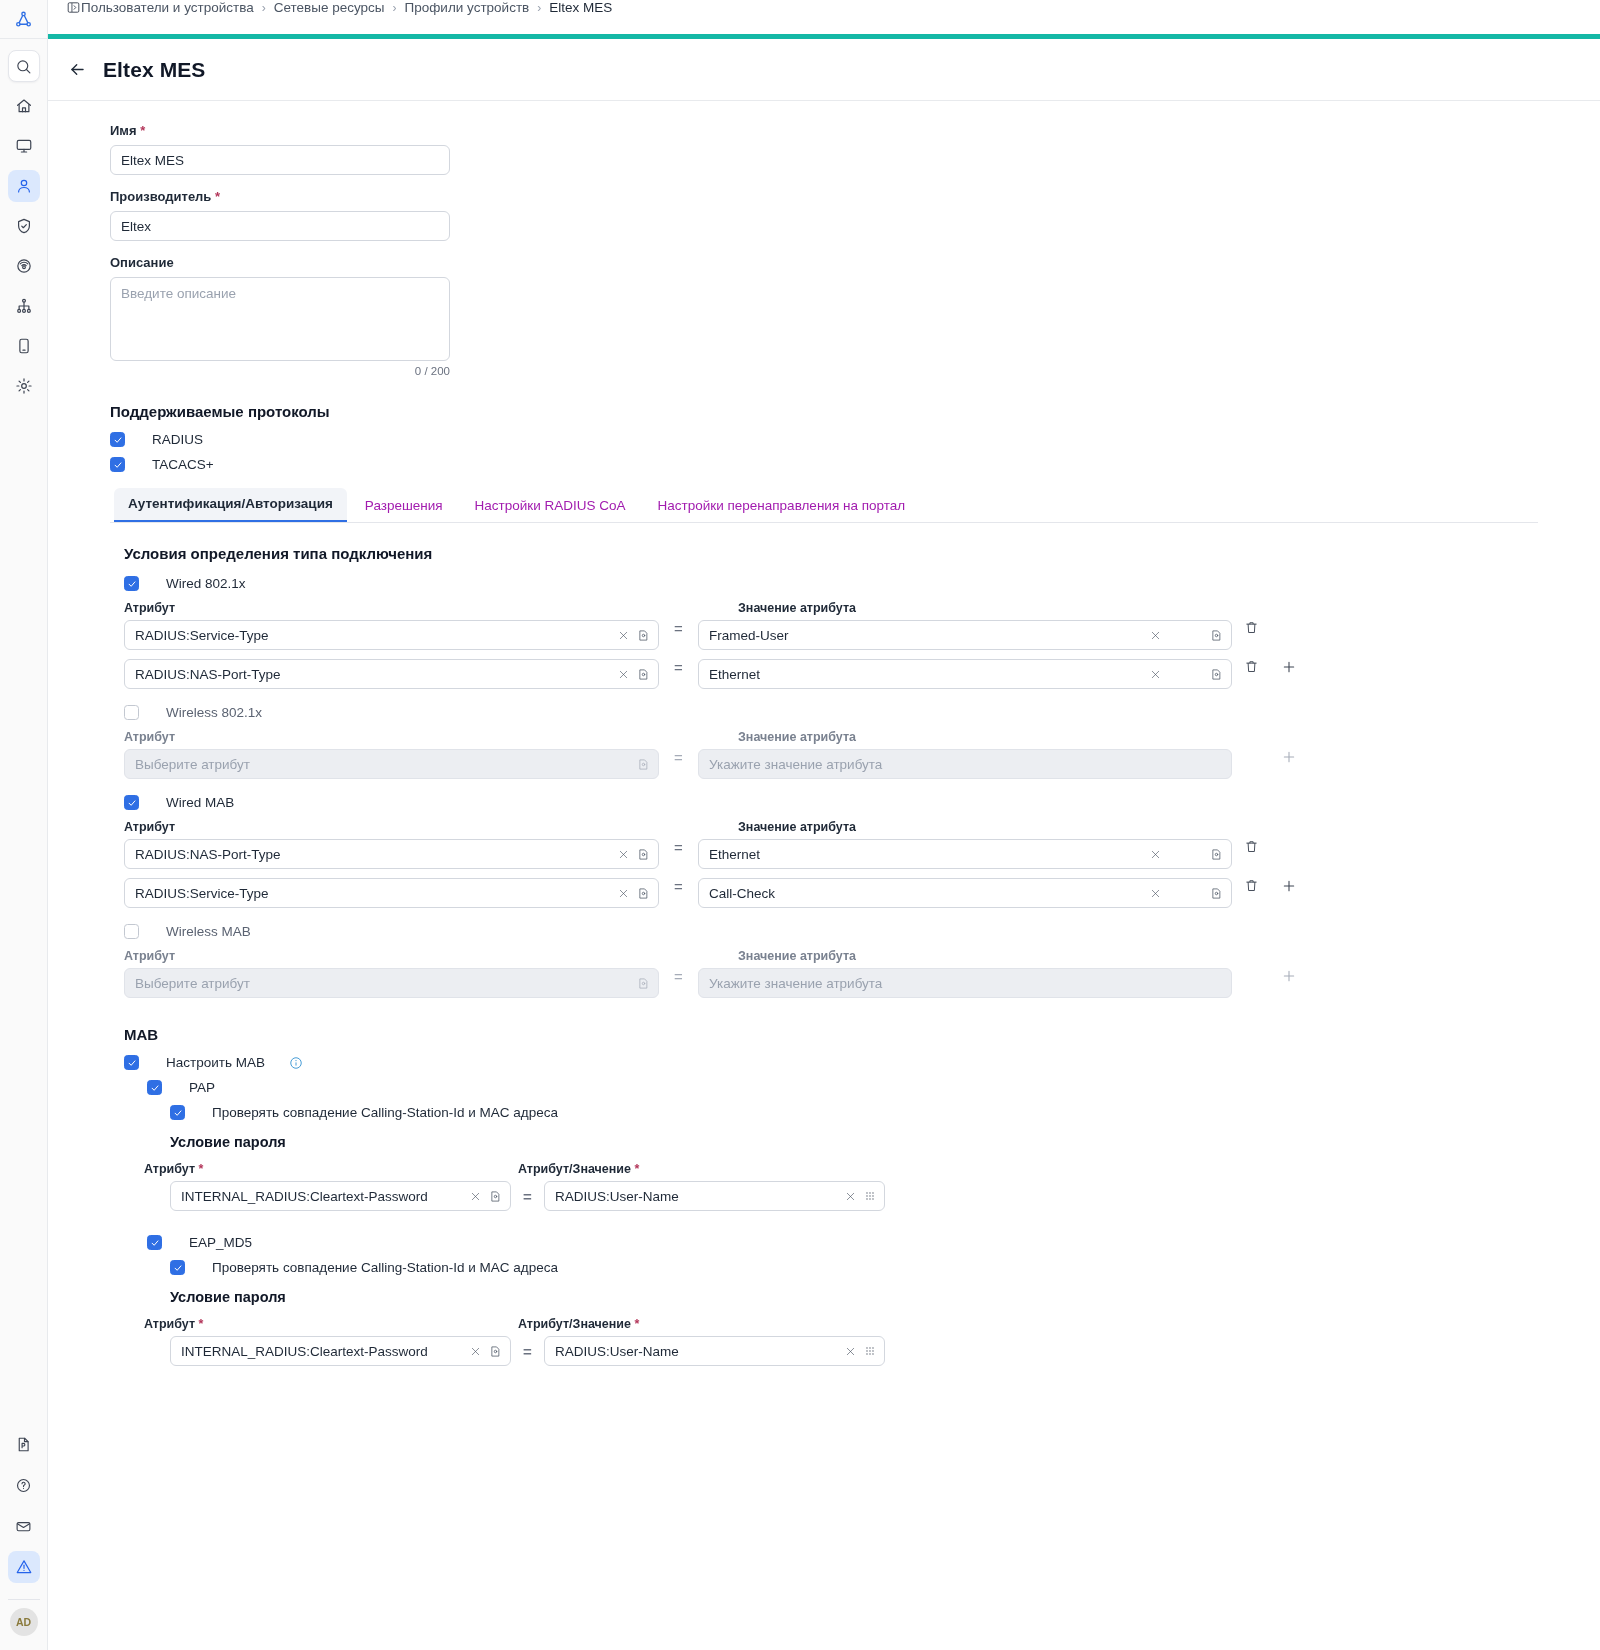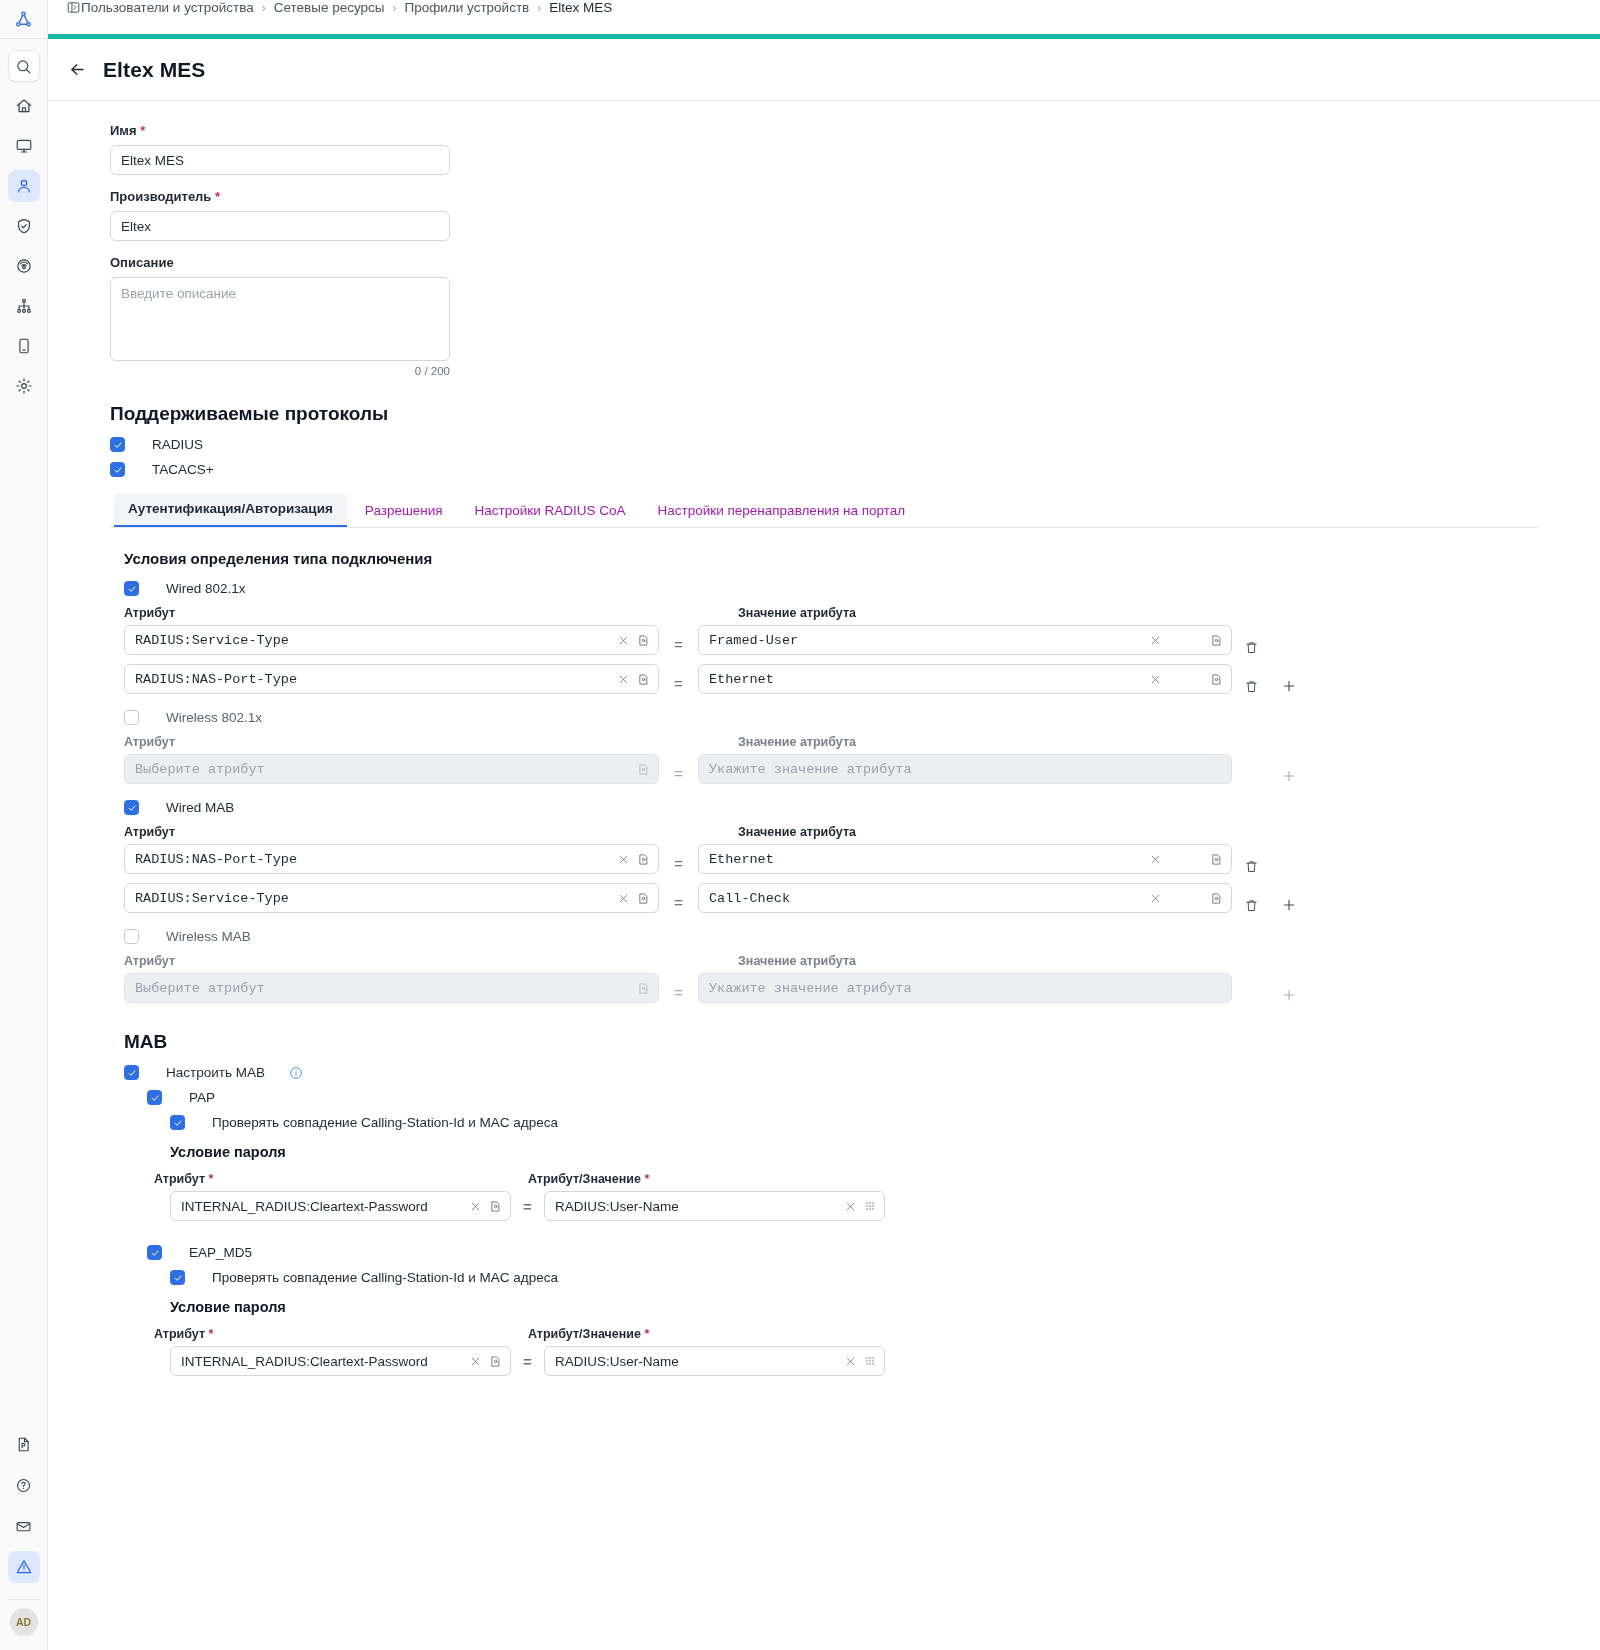--- a/index.html
+++ b/index.html
@@ -91,21 +91,21 @@
   }
   .ta {
     width: 340px; height: 84px;
     border: 1px solid #d3d7de; border-radius: 6px;
     padding: 8px 10px; font-size: 13.5px;
     color: #9aa2af; font-family: inherit; background: #fff;
   }
   .counter { width: 340px; text-align: right; font-size: 11.5px; color: #6b7280; margin-top: 4px; }
   .field { margin-bottom: 14px; }
 
-  .sect-title { font-size: 19px; font-weight: 700; color: #111827; margin: 26px 0 12px; }
+  .sect-title { font-size: 15px; font-weight: 700; color: #111827; margin: 26px 0 12px; }
 
   
   .cbrow { display: flex; align-items: center; gap: 27px; margin-bottom: 10px; }
   .cb {
     width: 15px; height: 15px; min-width: 15px; border-radius: 3.5px;
     display: flex; align-items: center; justify-content: center;
     cursor: pointer;
   }
   .cb.on { background: #2f6fe4; border: 1px solid #2f6fe4; }
   .cb.off { background: #fff; border: 1.3px solid #c3c8d1; }
@@ -131,21 +131,21 @@
 
   
   .cond-area { padding: 22px 0 0 14px; }
   .cond-title { font-size: 15px; font-weight: 700; color: #111827; margin-bottom: 14px; }
 
   .attr-heads { display: flex; margin: 6px 0 5px; }
   .attr-heads .h1 { width: 575px; font-size: 12.5px; font-weight: 700; color: #1f2937; }
   .attr-heads .h2 { width: 560px; font-size: 12.5px; font-weight: 700; color: #1f2937; margin-left: 39px; }
   .attr-heads.dim .h1, .attr-heads.dim .h2 { color: #7a8290; }
 
-  .row { display: flex; align-items: flex-end; margin-bottom: 9px; font-family: Liberation Mono, monospace; }
+  .row { display: flex; align-items: flex-start; margin-bottom: 9px; }
   .ctrl {
     height: 30px; border: 1px solid #d3d7de; border-radius: 6px;
     background: #fff; display: flex; align-items: center;
     padding: 0 8px 0 10px; font-size: 13.5px; color: #1f2937;
   }
   .ctrl.dis { background: #eceef2; border-color: #e0e3e9; color: #9aa2af; }
   .ctrl .txt { flex: 1 1 auto; white-space: nowrap; overflow: hidden; }
   .ctrl .txt.ph { color: #9aa2af; }
   .ctrl .ic { display: flex; align-items: center; margin-left: 8px; cursor: pointer; }
   .ctrl .ic svg { stroke: #4b5563; fill: none; stroke-width: 1.4; stroke-linecap: round; stroke-linejoin: round; }
@@ -158,21 +158,21 @@
   .act svg { stroke: #3d4452; fill: none; stroke-width: 1.5; stroke-linecap: round; stroke-linejoin: round; }
   .act.plus svg { stroke-width: 1.6; }
   .act.dim svg { stroke: #a6acb8; }
   .act.empty { cursor: default; }
 
   
   .indent1 { margin-left: 23px; }
   .indent2 { margin-left: 46px; }
   .sub-title { font-size: 14.5px; font-weight: 700; color: #111827; margin: 14px 0 12px 46px; }
 
-  .pw-heads { display: flex; margin-left: 30px; margin-bottom: 5px; }
+  .pw-heads { display: flex; margin-left: 20px; margin-bottom: 5px; }
   .pw-heads .h { font-size: 12.5px; font-weight: 700; color: #1f2937; }
   .pw-heads .h1 { width: 349px; }
   .pw-heads .h2 { width: 340px; margin-left: 25px; }
   .pw-row { display: flex; align-items: center; margin-left: 46px; }
   .w-pw1 { width: 341px; }
   .w-pw2 { width: 341px; }
   .eq-pw { width: 33px; text-align: center; font-size: 15px; color: #6b7280; font-weight: 600;}
   .gap-lg { height: 24px; }
 
   .info-ic { display: flex; align-items: center; cursor: pointer; margin-left: -3px; }

